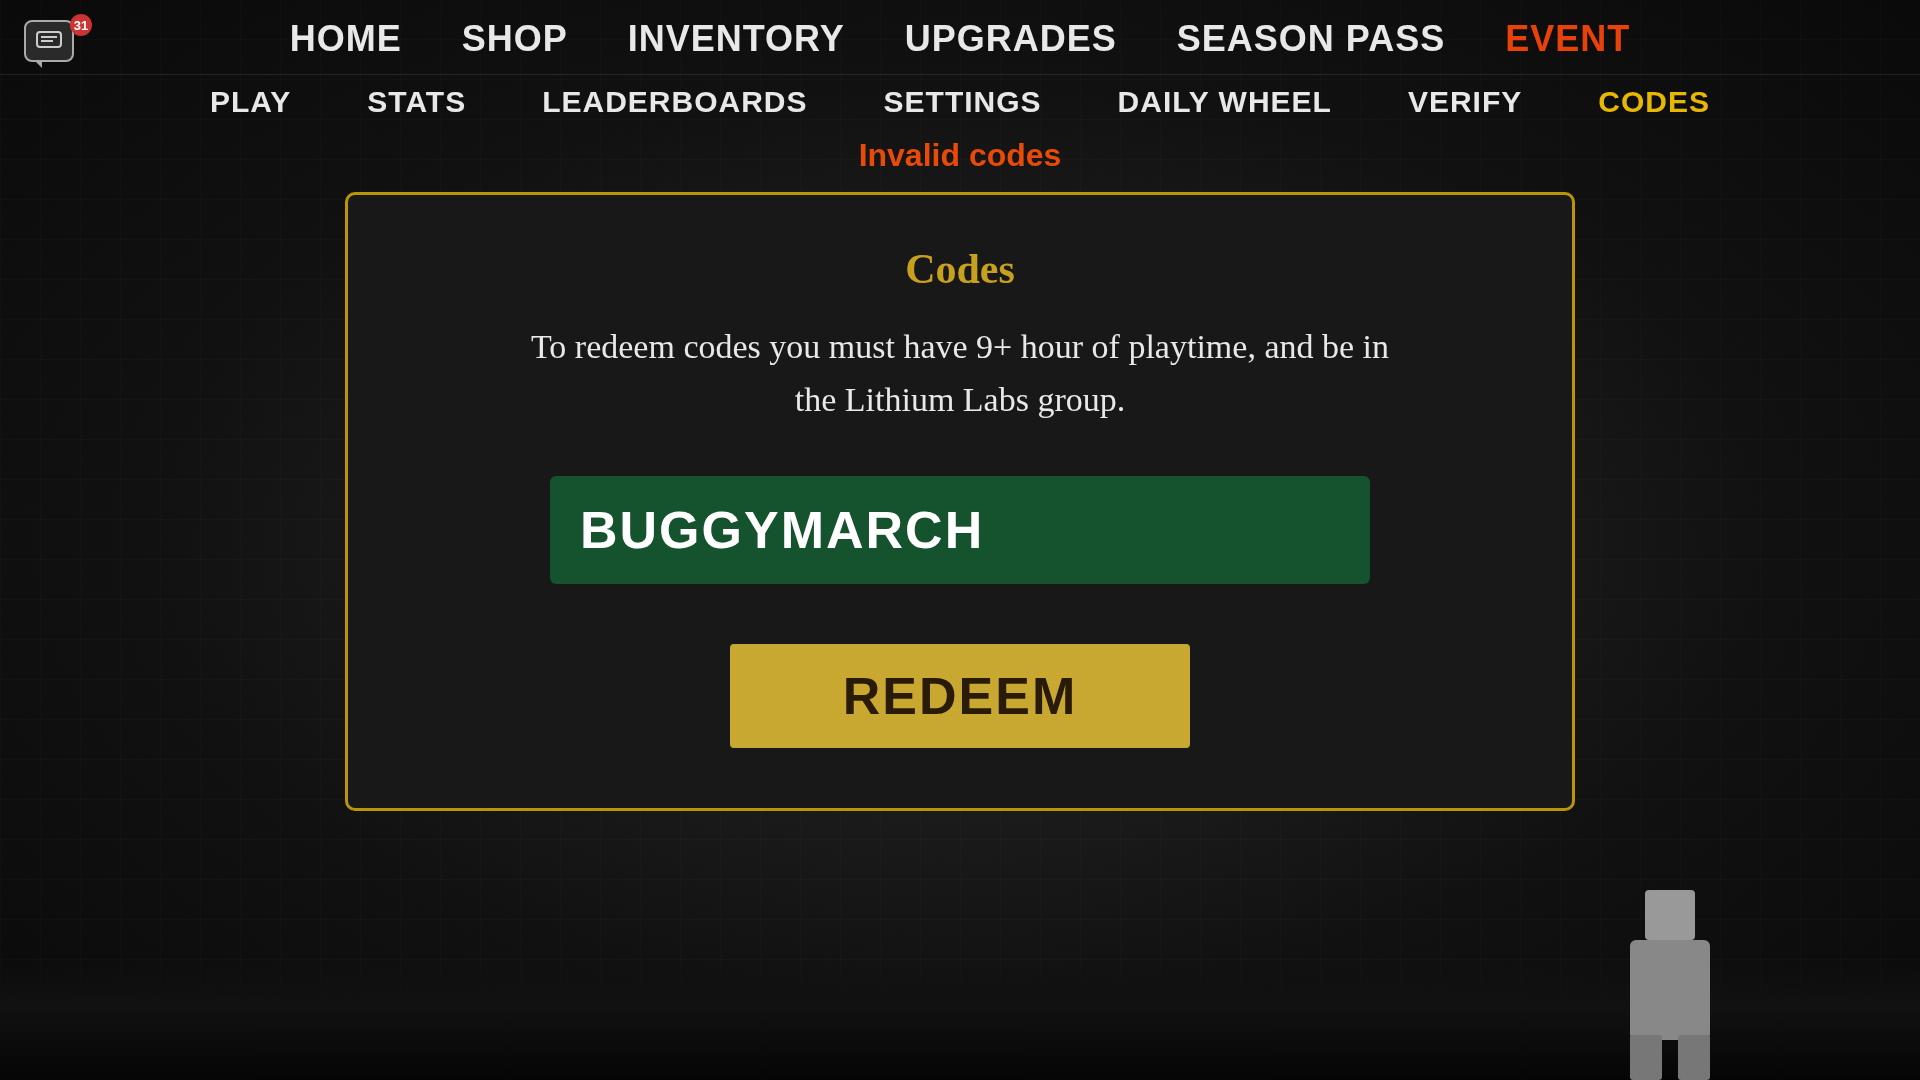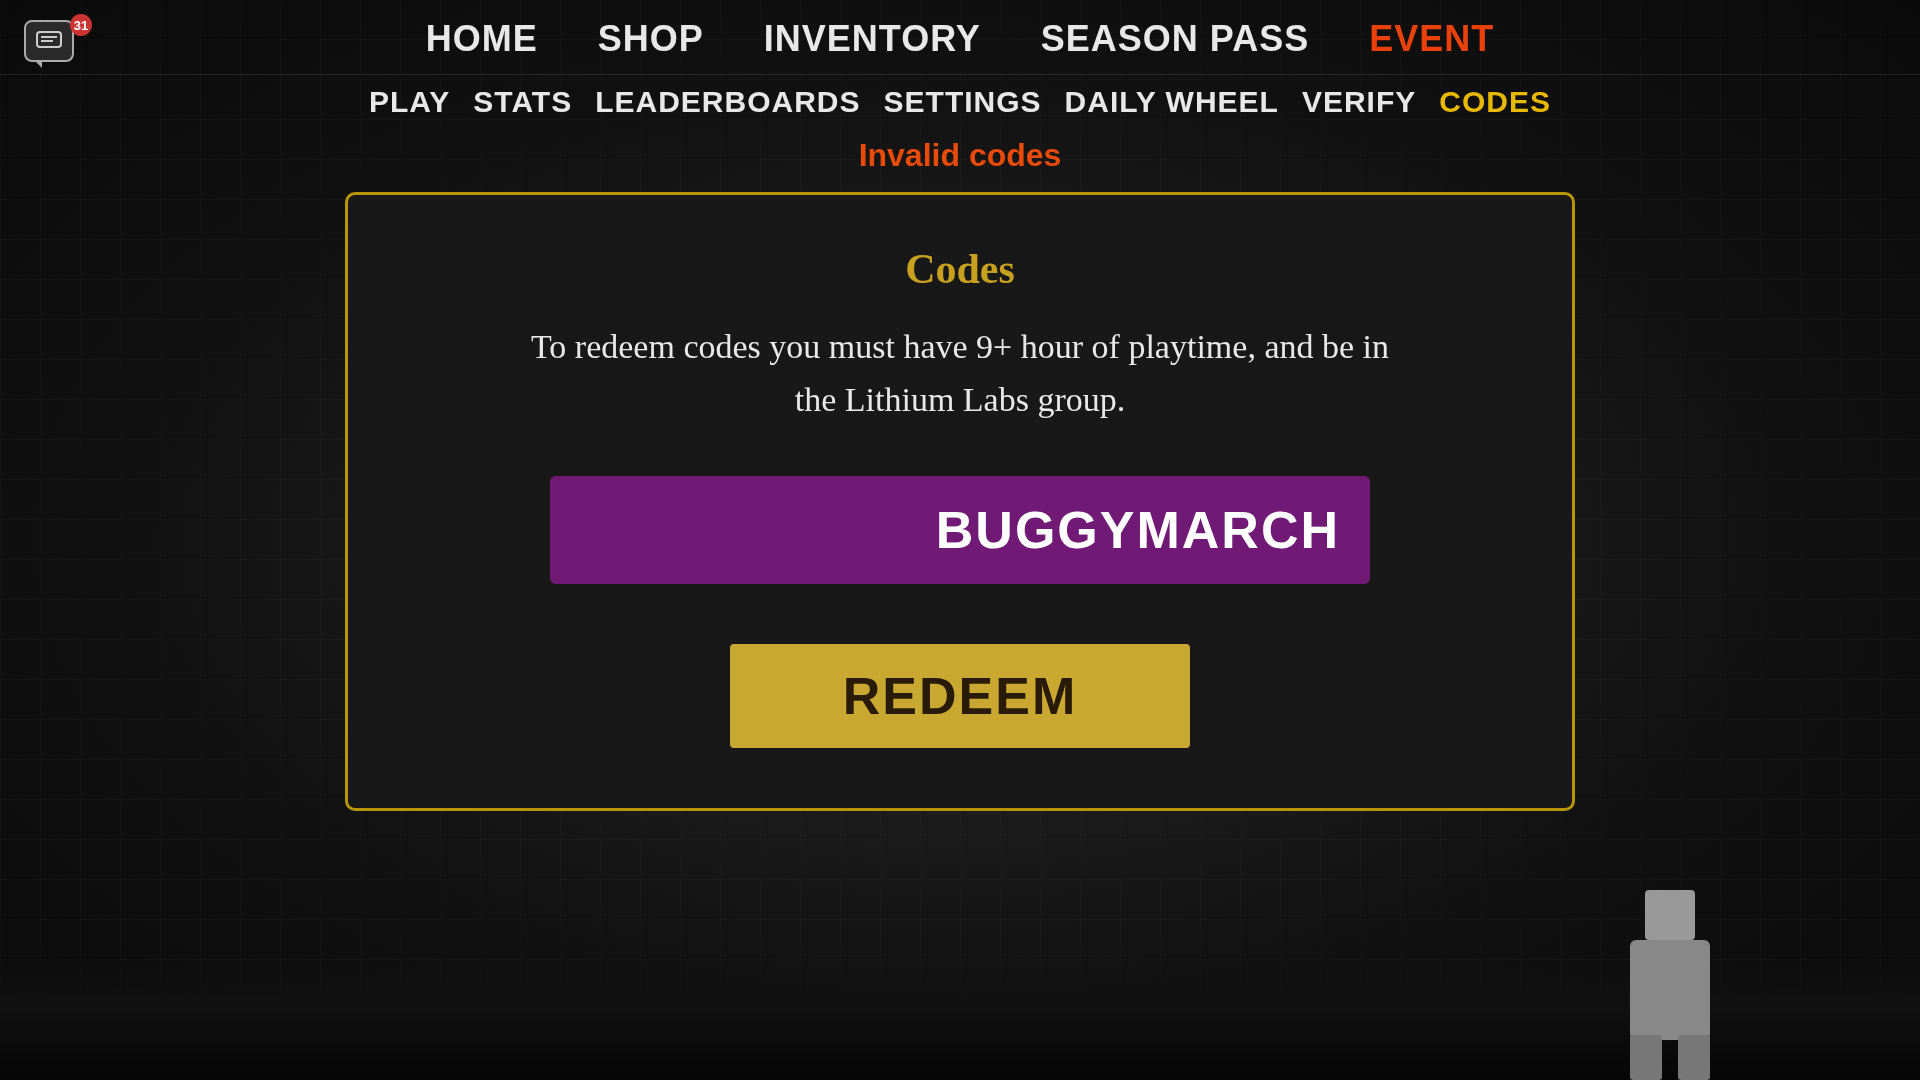--- a/index.html
+++ b/index.html
@@ -57,21 +57,21 @@
       color: #e8420a;
     }
 
     
     .nav-second {
       position: relative;
       z-index: 10;
       display: flex;
       justify-content: center;
       align-items: center;
-      gap: 23px;
+      gap: 76px;
       padding: 10px 0 10px;
     }
 
     .nav-second a {
       color: #e8e8e8;
       text-decoration: none;
       font-size: 30px;
       font-weight: 700;
       font-family: 'Arial Black', sans-serif;
       letter-spacing: 1px;
@@ -125,29 +125,29 @@
       text-align: center;
       line-height: 1.55;
       font-family: 'Georgia', serif;
       margin-bottom: 50px;
       max-width: 900px;
     }
 
     
     .code-input {
       width: 820px;
-      background: #701a75;
+      background: #14532d;
       border: none;
       border-radius: 6px;
       padding: 24px 30px;
       font-size: 52px;
       font-weight: 900;
       font-family: 'Arial Black', sans-serif;
       color: #ffffff;
-      text-align: right;
+      text-align: left;
       letter-spacing: 2px;
       outline: none;
       margin-bottom: 60px;
       text-transform: uppercase;
     }
 
     .code-input::placeholder {
       color: rgba(255,255,255,0.6);
     }
 
@@ -291,20 +291,21 @@
       <line x1="6" y1="11" x2="18" y2="11" stroke="#ccc" stroke-width="2"></line>
     </svg>
   </div>
   <div class="chat-badge">31</div>
 </div>
 
 <nav class="nav-top">
   <a>HOME</a>
   <a>SHOP</a>
   <a>INVENTORY</a>
+  <a>UPGRADES</a>
   <a>SEASON PASS</a>
   <a class="event">EVENT</a>
 </nav>
 
 <nav class="nav-second">
   <a>PLAY</a>
   <a>STATS</a>
   <a>LEADERBOARDS</a>
   <a>SETTINGS</a>
   <a>DAILY WHEEL</a>

